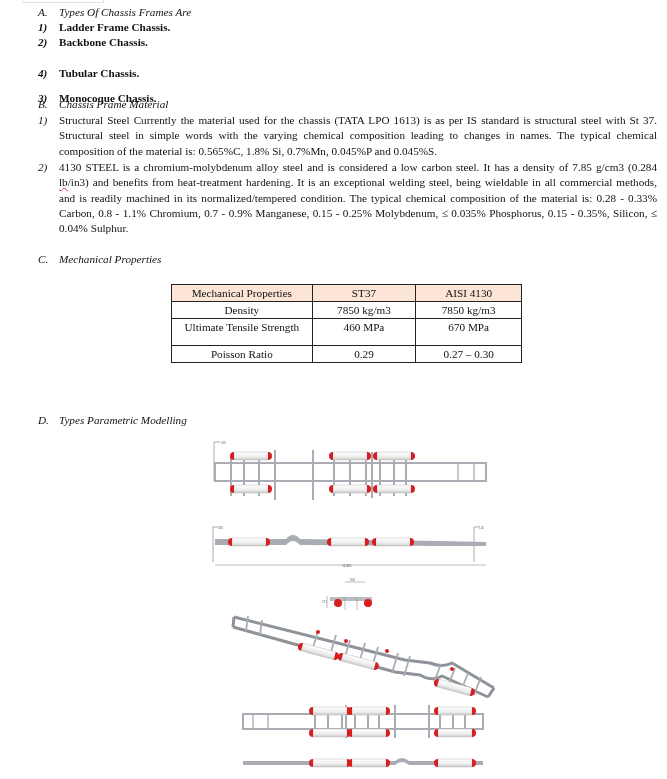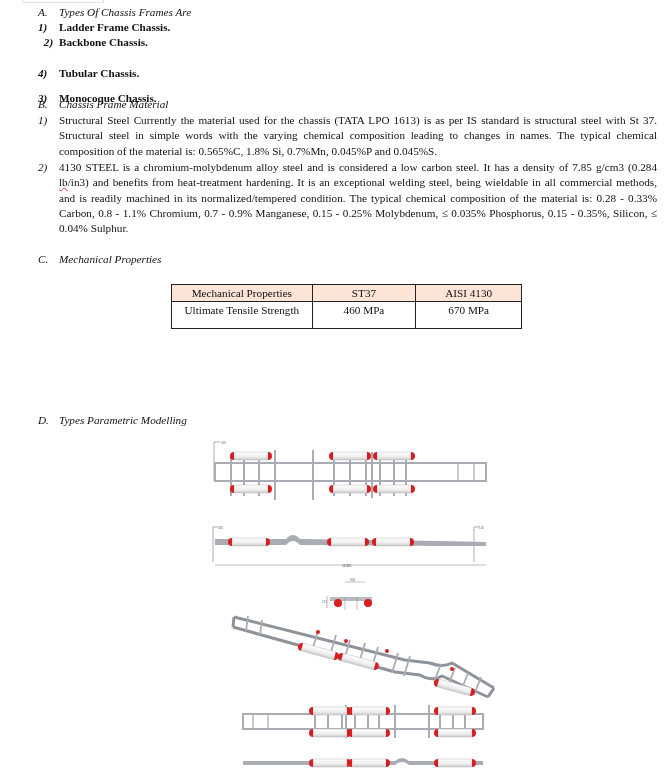--- a/index.html
+++ b/index.html
@@ -26,21 +26,21 @@
 <body>
 
 <div class="tophint"></div>
 
 <div class="abs heading" style="left:38px; top:6px;font-style:italic;">
   <span class="lbl">A.</span><span>Types Of Chassis Frames Are</span>
 </div>
 <div class="abs item" style="left:38px; top:21px;">
   <span class="num">1)</span><span>Ladder Frame Chassis.</span>
 </div>
-<div class="abs item" style="left:38px; top:36px;text-align:center;">
+<div class="abs item" style="left:38px; top:36px;">
   <span class="num">2)</span><span>Backbone Chassis.</span>
 </div>
 <div class="abs item" style="left:38px; top:52px;margin-top:40px;">
   <span class="num">3)</span><span>Monocoque Chassis.</span>
 </div>
 <div class="abs item" style="left:38px; top:67px;">
   <span class="num">4)</span><span>Tubular Chassis.</span>
 </div>
 
 <div class="abs heading" style="left:38px; top:98px;">
@@ -62,24 +62,34 @@
       <col style="width:141px">
       <col style="width:104px">
       <col style="width:106px">
     </colgroup>
   <tbody>
       <tr class="hdr" style="height:17px;">
     <td>Mechanical Properties</td>
     <td>ST37</td>
     <td>AISI 4130</td>
   </tr>
+  <tr style="height:17px;">
+    <td>Density</td>
+    <td>7850 kg/m3</td>
+    <td>7850 kg/m3</td>
+  </tr>
   <tr style="height:27px;">
     <td>Ultimate Tensile Strength</td>
     <td>460 MPa</td>
     <td>670 MPa</td>
+  </tr>
+  <tr style="height:17px;">
+    <td>Poisson Ratio</td>
+    <td>0.29</td>
+    <td>0.27 – 0.30</td>
   </tr>
 </tbody>
   </table>
 
 <div class="abs heading" style="left:38px; top:414px;">
   <span class="lbl">D.</span><span>Types Parametric Modelling</span>
 </div>
 
 <svg class="abs" style="left:0; top:430px;" width="667" height="349" viewBox="0 430 667 349">
   <defs>

